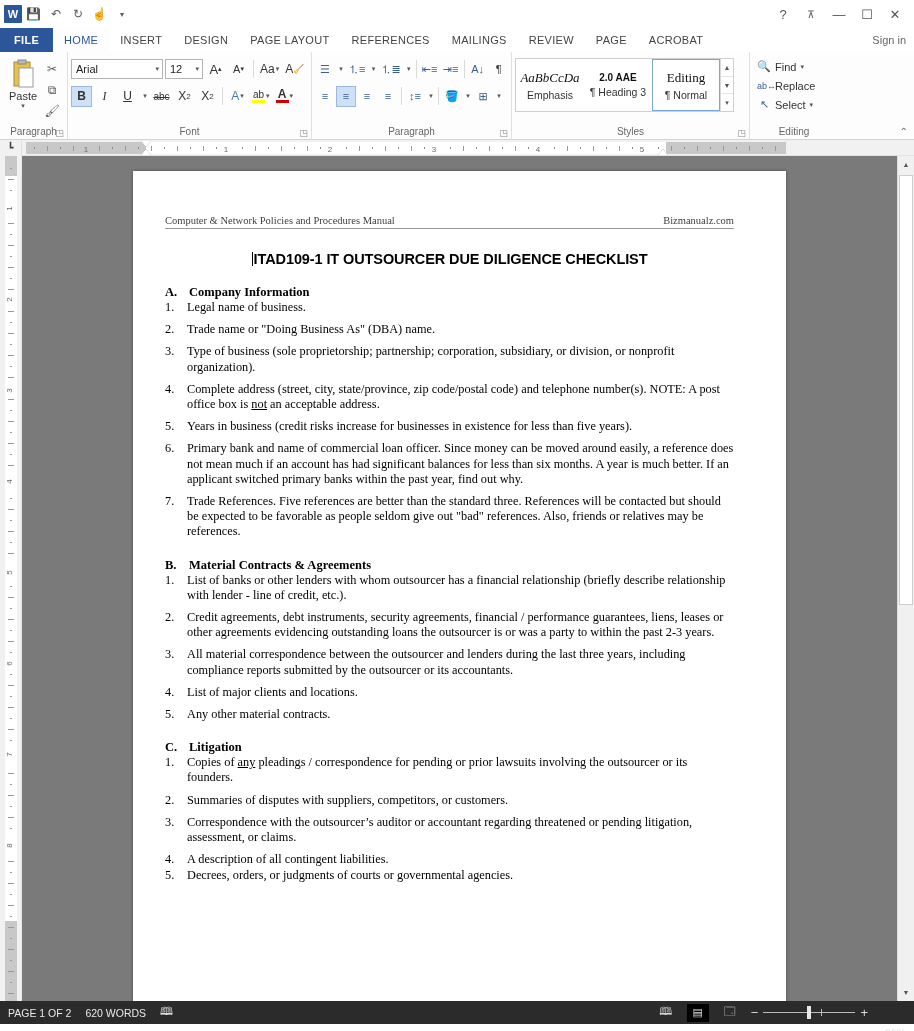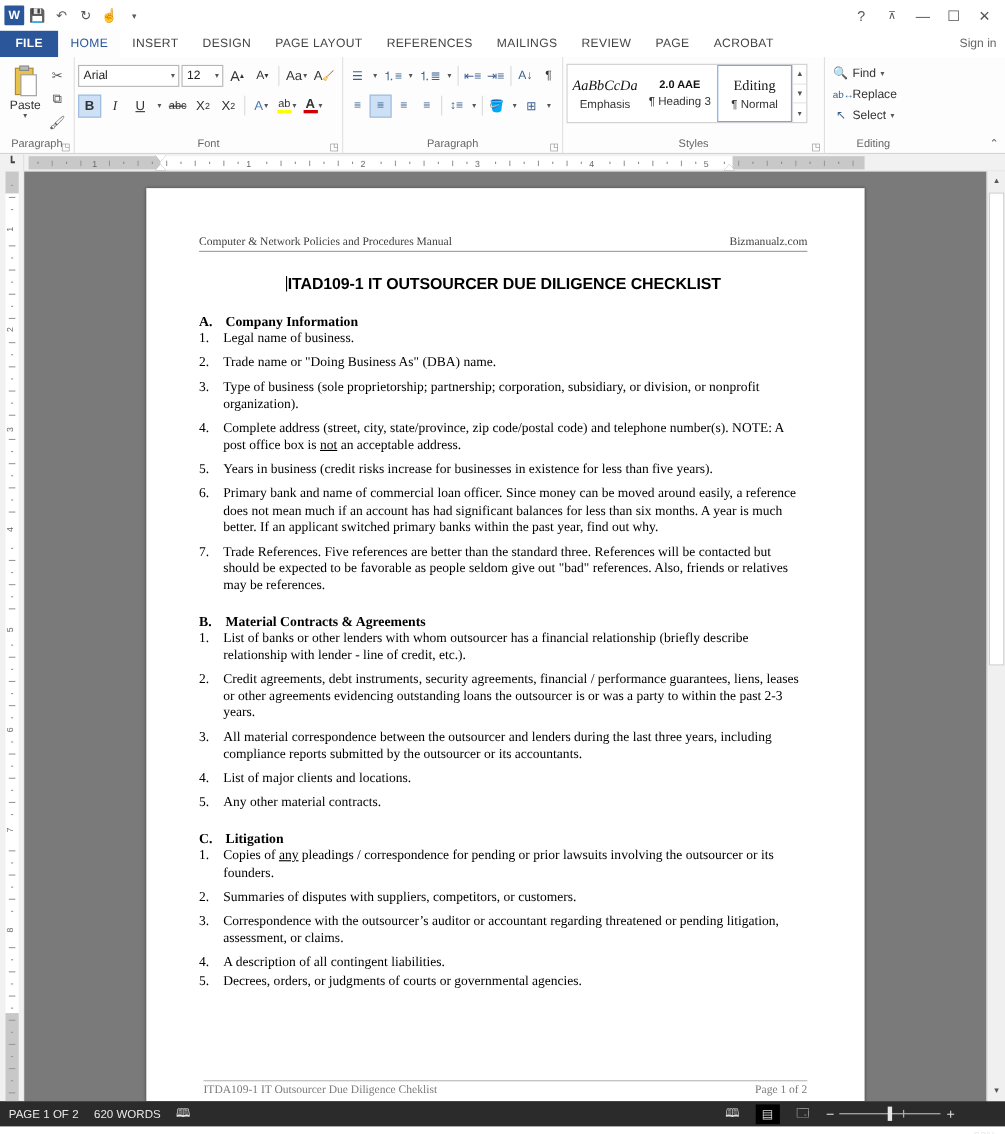--- a/index.html
+++ b/index.html
@@ -218,21 +218,21 @@
   .vdash { position: absolute; left: 8px; width: 6px; height: 1px; background: #999; }
 
   
   .canvas {
     flex: 1; background: #7a7a7a;
     position: relative; overflow: hidden;
     display: flex; justify-content: center;
   }
   .page {
     width: 653px; background: #fff; margin-top: 15px;
-    padding: 44px 52px 0 48px;
+    padding: 44px 52px 0 32px;
     position: relative;
     font-family: "Liberation Serif", serif;
     box-shadow: 0 0 3px rgba(0,0,0,.4);
     height: 858px;
   }
   .doc-header {
     display: flex; justify-content: space-between;
     font-size: 10.5px; color: #3f3f3f;
     border-bottom: 1px solid #9a9a9a;
     padding-bottom: 2px;
@@ -770,24 +770,20 @@
         <div class="item tight">
           <span class="num">4.</span>
           <span class="txt">A description of all contingent liabilities.</span>
         </div>
         <div class="item">
           <span class="num">5.</span>
           <span class="txt">Decrees, orders, or judgments of courts or governmental agencies.</span>
         </div>
       </div>
 
-      <div class="doc-footer">
-        <span>ITDA109-1 IT Outsourcer Due Diligence Cheklist</span>
-        <span>Page 1 of 2</span>
-      </div>
 
     </div>
   </div>
 
   <div class="vscroll">
     <div class="vs-btn">▲</div>
     <div class="vs-thumb"></div>
     <div class="vs-btn bottom">▼</div>
   </div>
 </div>

